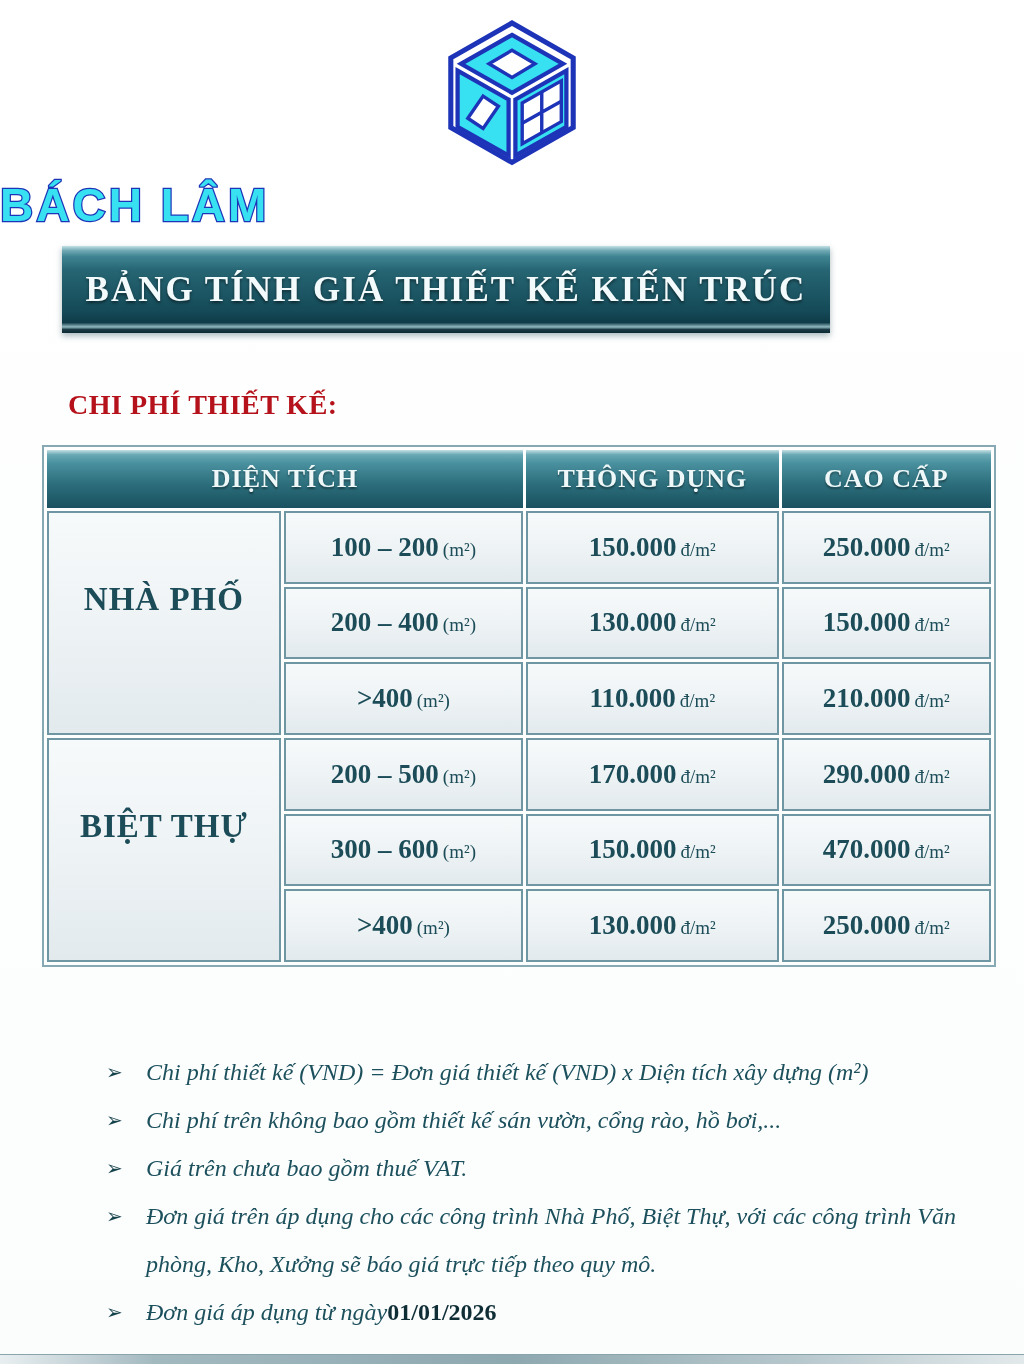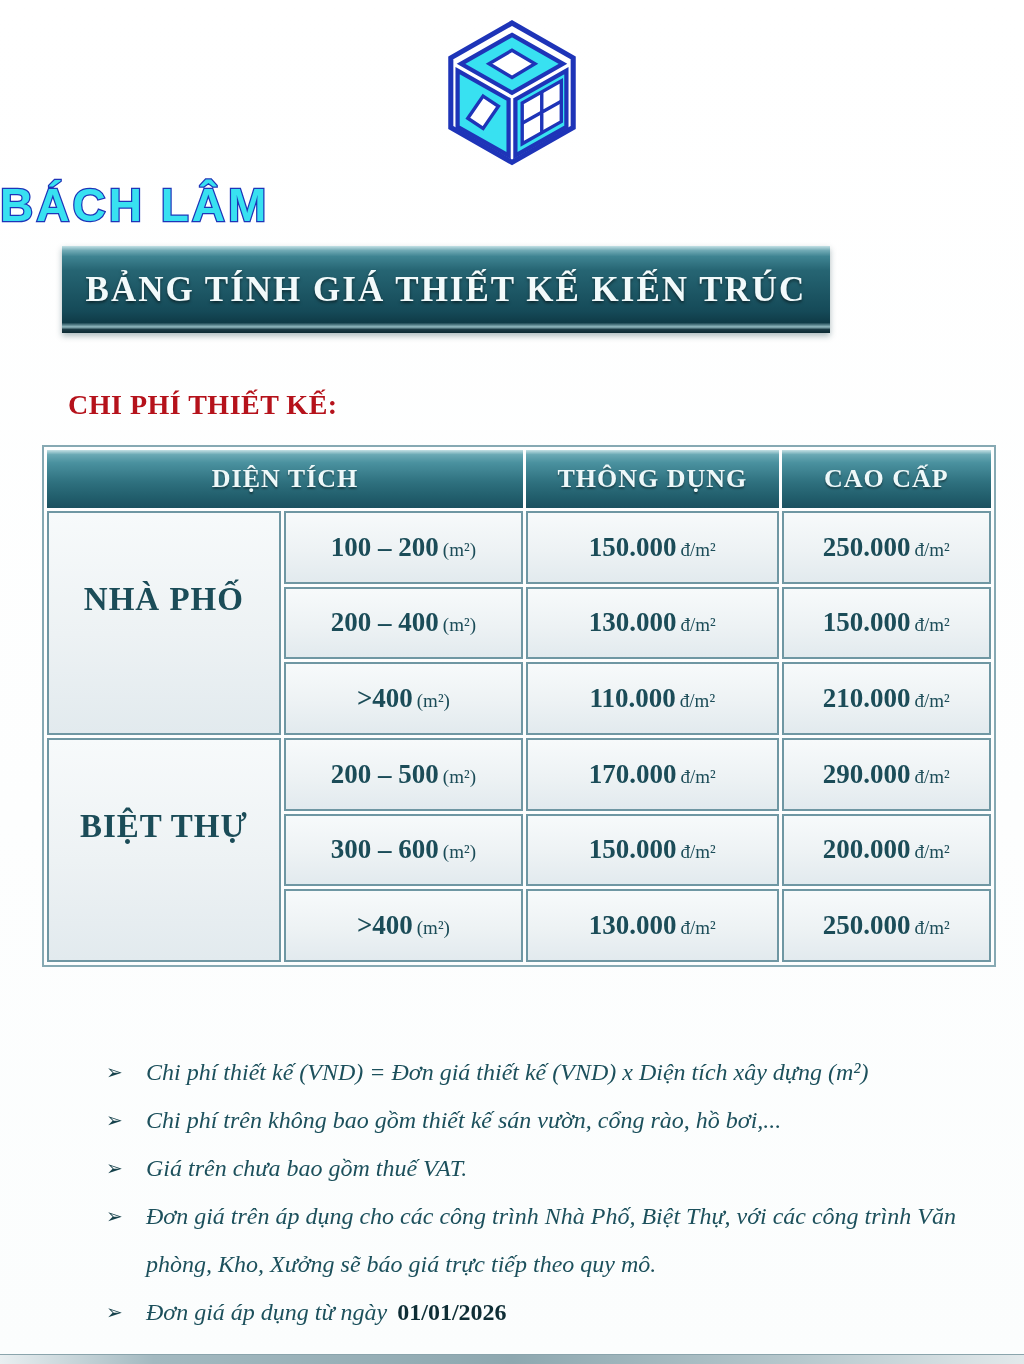--- a/index.html
+++ b/index.html
@@ -80,21 +80,21 @@
   .notes{
     position:absolute;left:106px;top:1048px;right:36px;
     margin:0;padding:0;list-style:none;
   }
   .notes li{
     display:flex;align-items:flex-start;
     font-style:italic;font-size:24px;line-height:48px;color:#1c505c;
   }
   .arrow{flex:0 0 40px;font-style:normal;font-size:20px;color:#16424c;line-height:48px;}
   .note-text{flex:1;}
-  .b-date{font-style:normal;font-weight:bold;color:#0e2d35;margin-left:10px;}
+  .b-date{font-style:normal;font-weight:bold;color:#0e2d35;}
   .b-date:empty{display:none;}
 
   
   .footer-strip{
     position:absolute;left:0;right:0;bottom:0;height:9px;
     border-top:1px solid #8aa4ac;
     background:linear-gradient(90deg,#e9eff1 0%,#a3b9c0 15%,#8ea8b0 50%,#b7c8cd 78%,#e2e9eb 100%);
   }
 </style>
 </head>
@@ -200,21 +200,21 @@
     <tr>
       <td>
         <span class="val">300 – 600</span>
         <span class="unit">(m²)</span>
       </td>
       <td>
         <span class="val">150.000</span>
         <span class="unit">đ/m²</span>
       </td>
       <td>
-        <span class="val">200.000</span>
+        <span class="val">470.000</span>
         <span class="unit">đ/m²</span>
       </td>
     </tr>
     <tr>
       <td>
         <span class="val">&gt;400</span>
         <span class="unit">(m²)</span>
       </td>
       <td>
         <span class="val">130.000</span>

